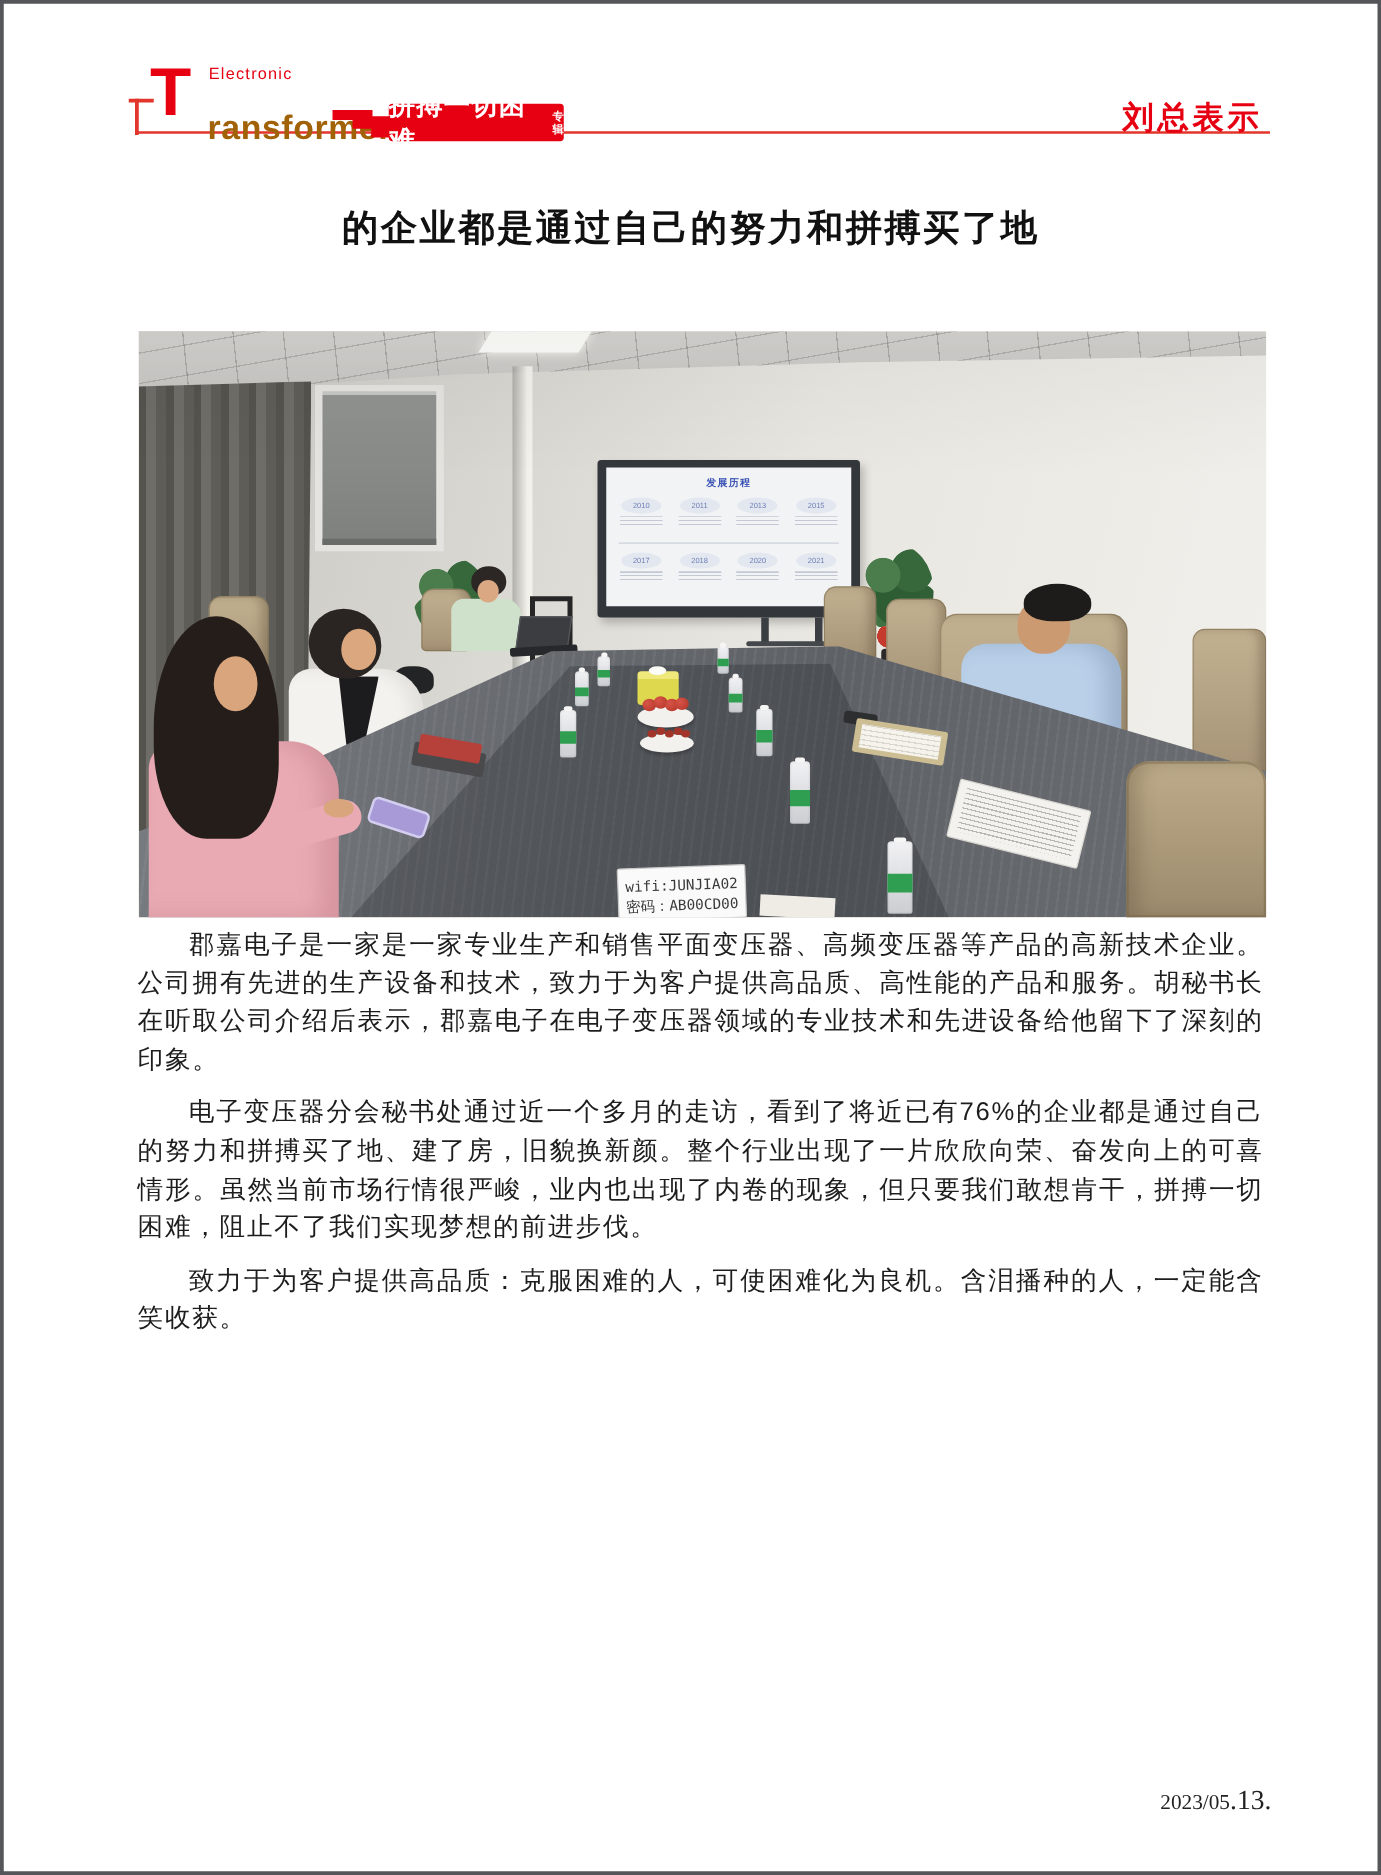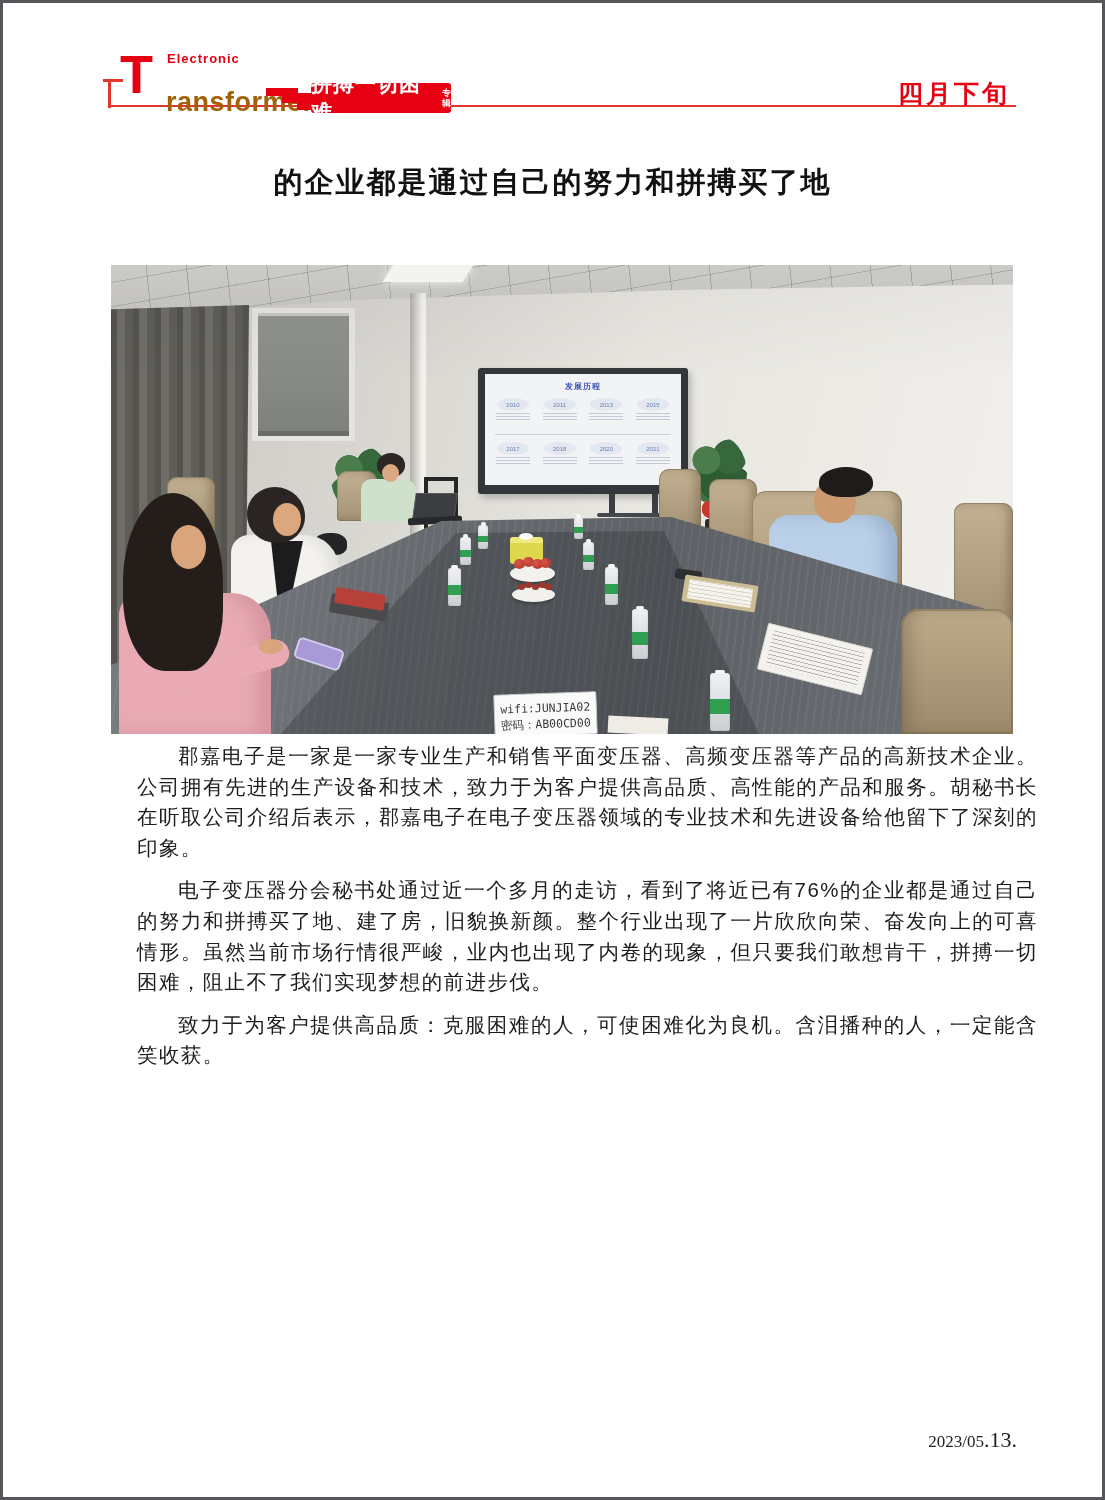--- a/index.html
+++ b/index.html
@@ -12,21 +12,21 @@
     margin:0 auto;
     font-family:"Liberation Sans",sans-serif;
     overflow:hidden;
   }
   
   .brk{position:absolute;background:#e2352b;}
   .brk-top{left:100px;top:76px;width:20px;height:3px;}
   .brk-vert{left:105px;top:76px;width:3px;height:29px;}
   .red-rule{left:105px;top:102px;width:908px;height:2px;}
   .logo-t{position:absolute;left:117px;top:44px;font-size:54px;font-weight:bold;color:#e60012;line-height:54px;}
-  .logo-electronic{position:absolute;left:164px;top:48px;font-size:13px;font-weight:bold;color:#e60012;letter-spacing:1px;}
+  .logo-electronic{position:absolute;left:164px;top:48px;font-size:13px;font-weight:normal;color:#e60012;letter-spacing:1px;}
   .logo-rest{position:absolute;left:163px;top:60px;font-size:27px;font-weight:bold;color:#a16207;letter-spacing:0.5px;white-space:nowrap;margin-top:24px;}
   .badge-step{position:absolute;background:#e60012;}
   .bs1{left:263px;top:85px;width:32px;height:8px;}
   .bs2{left:279px;top:90px;width:46px;height:10px;}
   .bs3{left:294px;top:95px;width:60px;height:12px;}
   .badge-main{
     position:absolute;left:308px;top:80px;width:140px;height:30px;
     background:#e60012;border-radius:3px;
     display:flex;align-items:center;justify-content:center;color:#fff;
   }
@@ -38,21 +38,21 @@
   }
   
   .article-title{
     position:absolute;left:0;right:0;top:141px;
     text-align:center;font-size:29px;font-weight:bold;color:#111;
     letter-spacing:2px;
   }
   .para-lead{
     position:absolute;left:107px;width:901px;top:192px;
   }
-  .paras{position:absolute;left:107px;width:901px;top:738px;margin-left:27px;}
+  .paras{position:absolute;left:107px;width:901px;top:738px;}
   .para-lead p,.paras p{
     margin:0 0 12px 0;
     font-size:20.5px;line-height:30.6px;color:#1d1d1d;
     text-align:justify;text-indent:2em;letter-spacing:1.4px;
   }
   .page-footer{
     position:absolute;right:85px;top:1424px;
     font-family:"Liberation Serif",serif;color:#222;
   }
   .pf-issue{font-size:17px;}
@@ -196,21 +196,21 @@
   <div class="badge-step bs1"></div>
   <div class="badge-step bs2"></div>
   <div class="badge-step bs3"></div>
   <div class="badge-main">
     <span class="main-txt">拼搏一切困难</span>
     <span class="badge-sub">
       <span>专</span>
       <span>辑</span>
     </span>
   </div>
-  <div class="section-label">四月下旬</div>
+  <div class="section-label">刘总表示</div>
 
   <h1 class="article-title">的企业都是通过自己的努力和拼搏买了地</h1>
 
 
   <div class="photo">
     <div class="ph-ceiling"></div>
     <div class="ph-light"></div>
     <div class="ph-curtain"></div>
     <div class="ph-blind-frame"></div>
     <div class="ph-blind"></div>

